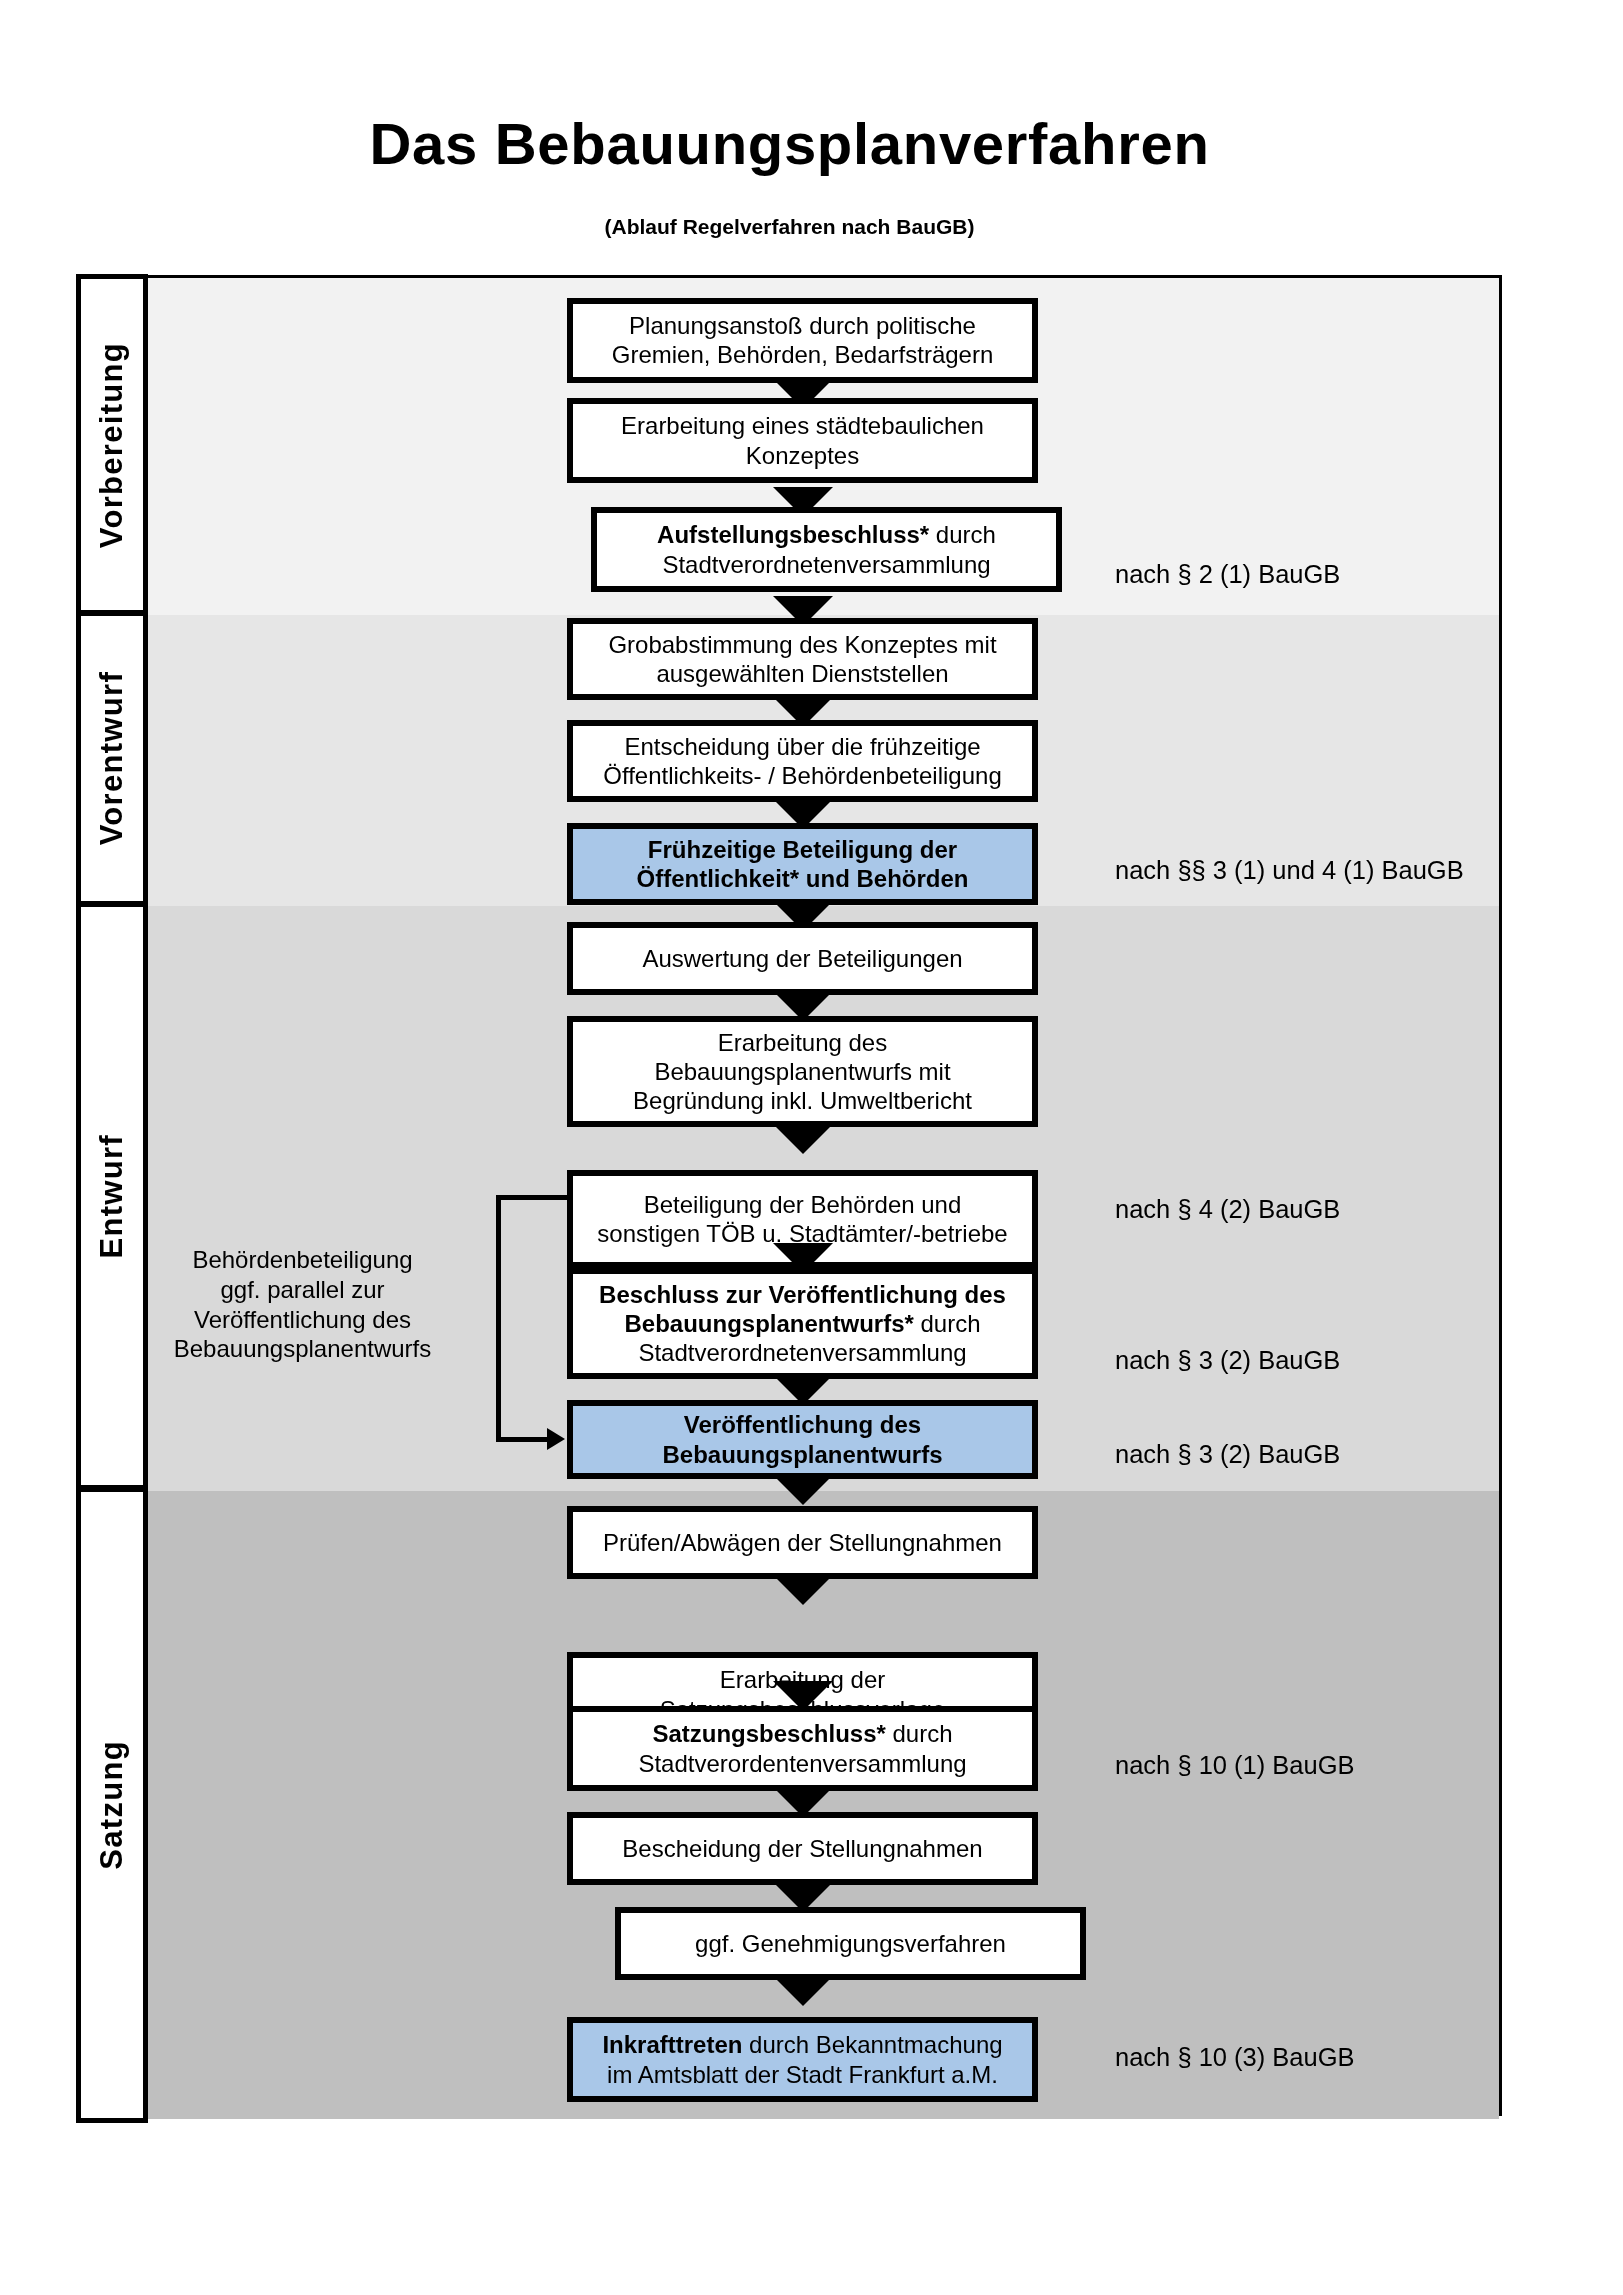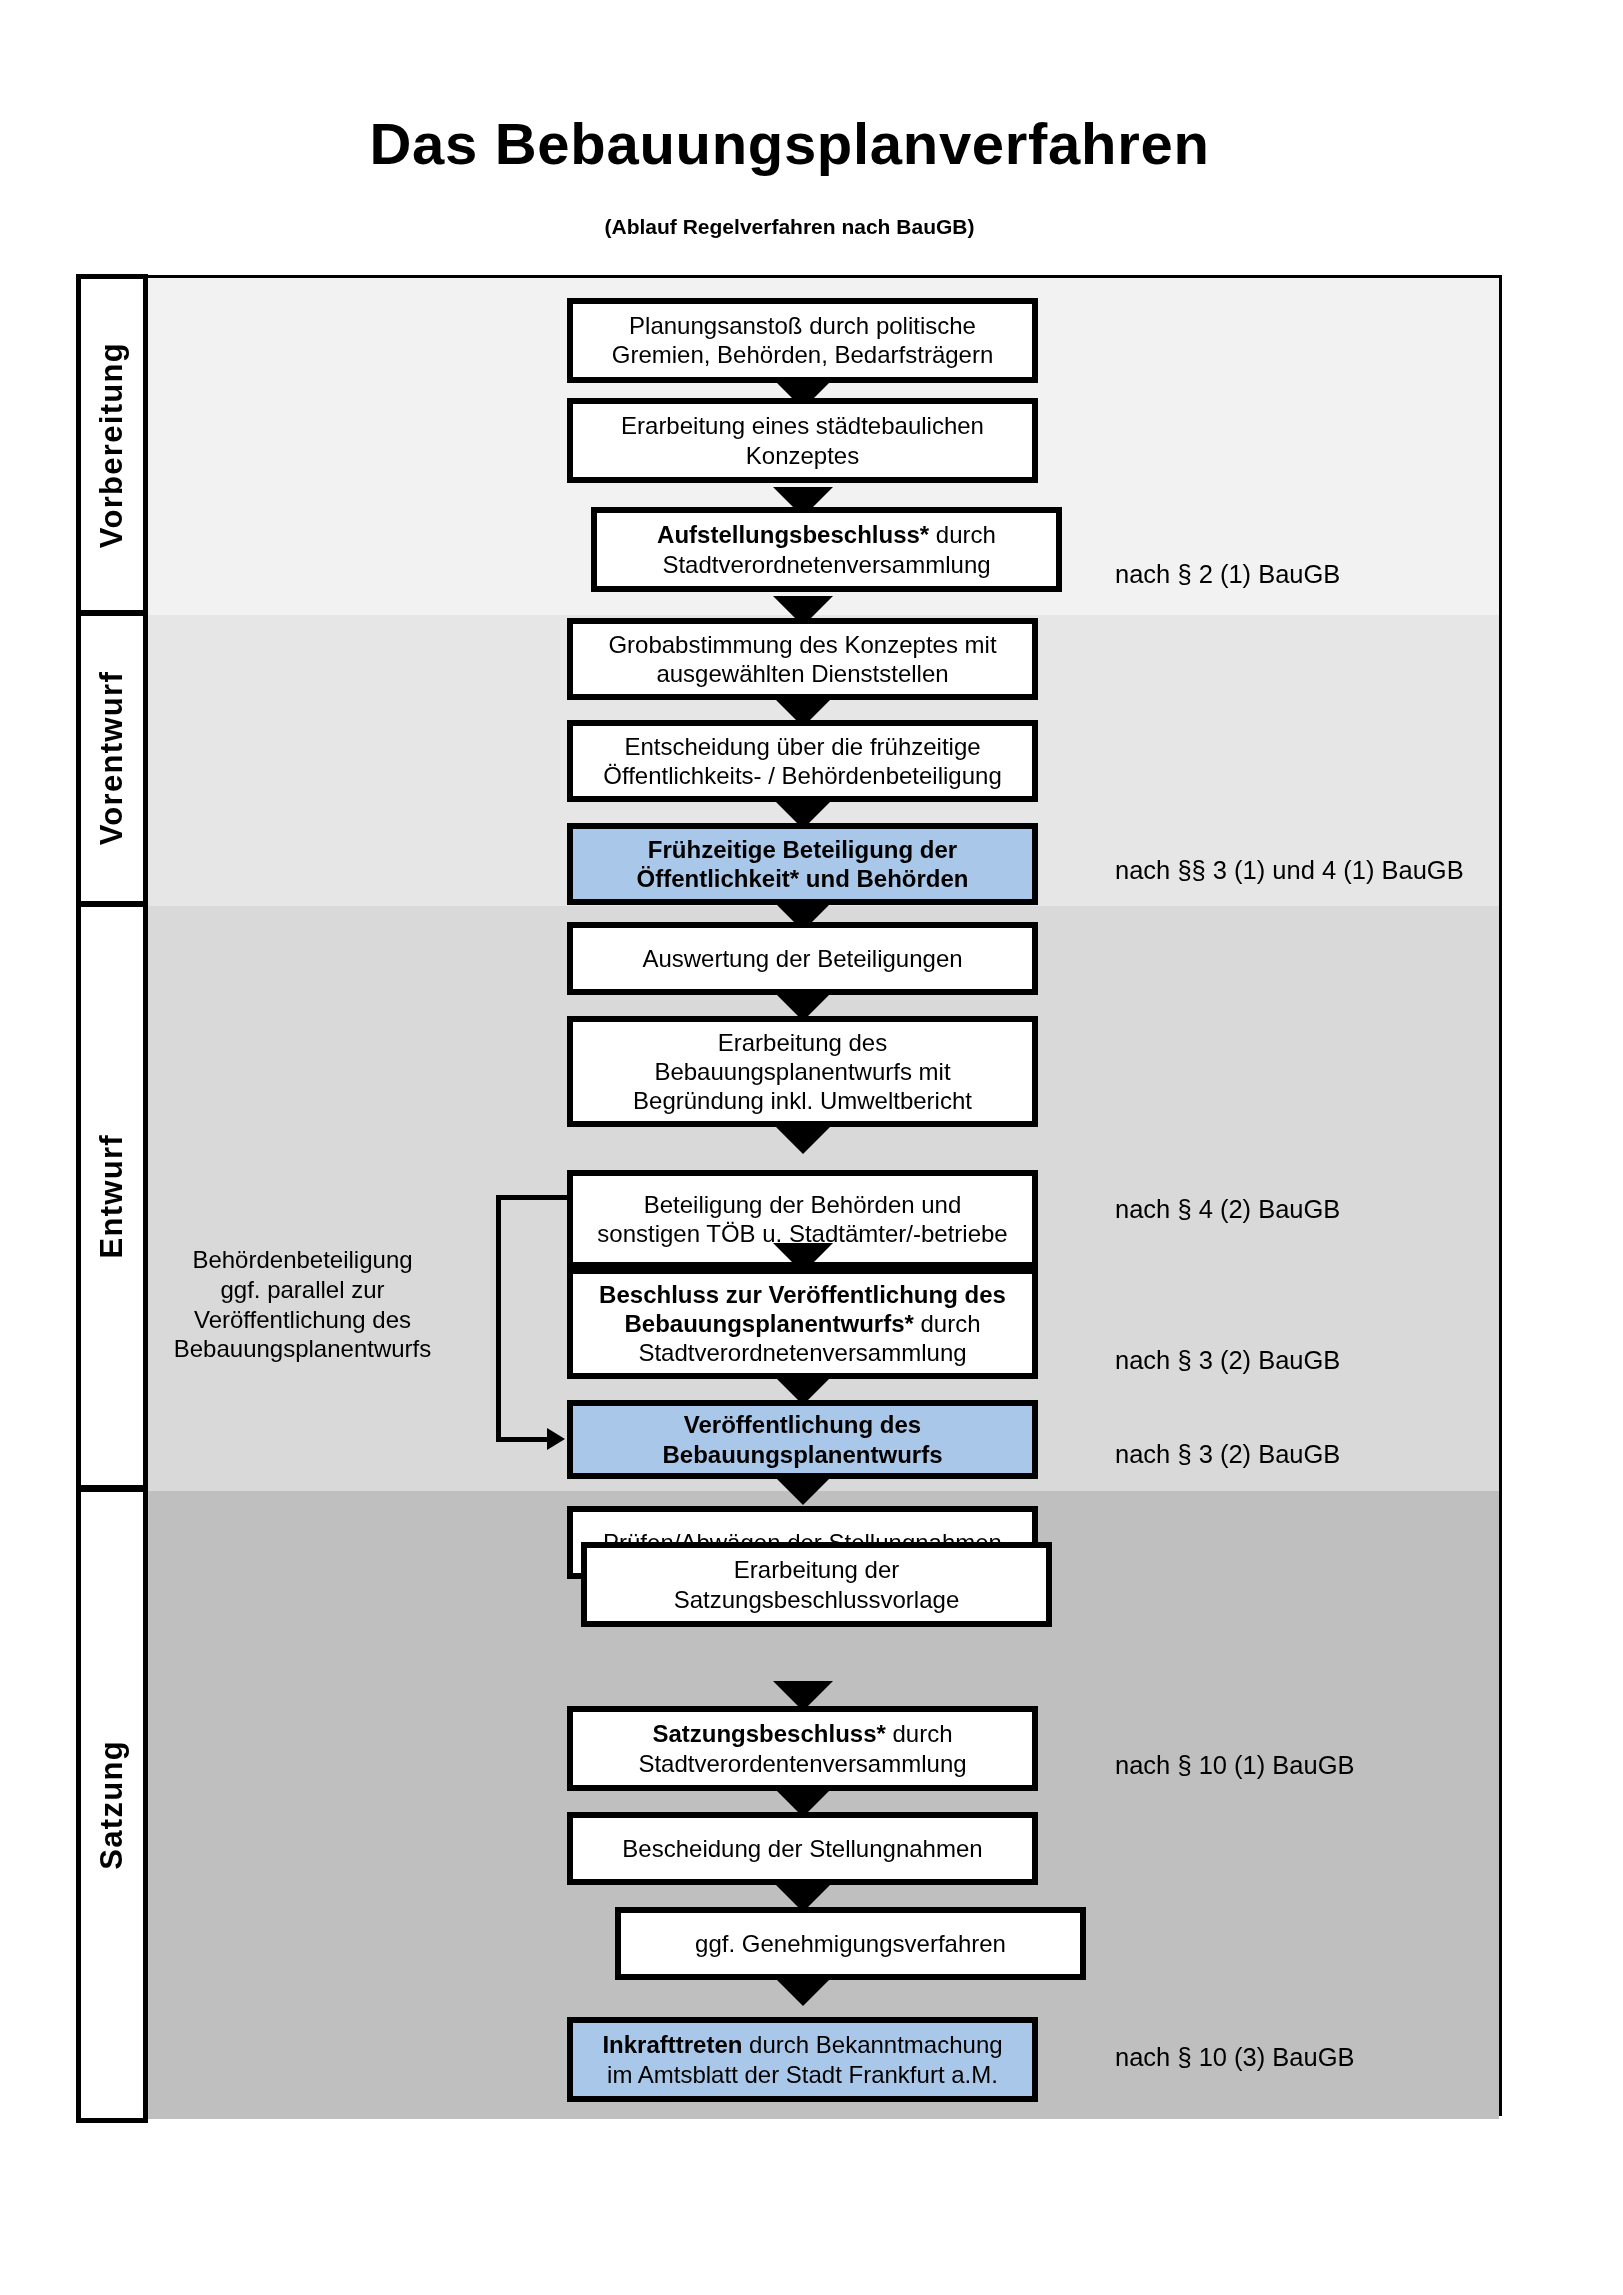--- a/index.html
+++ b/index.html
@@ -145,21 +145,21 @@
       <div class="box" style="top: 1122px; height: 79px; background: rgb(169, 199, 232);">
         <div><span class="bold">Veröffentlichung des</span></div>
         <div><span class="bold">Bebauungsplanentwurfs</span></div>
       </div>
       <div class="arrow-down" style="left: 693px; top: 1197px;"></div>
       <div class="annotation" style="top: 1162px;">nach § 3 (2) BauGB</div>
       <div class="box" style="top: 1228px; height: 73px;">
         <div><span>Prüfen/Abwägen der Stellungnahmen</span></div>
       </div>
       <div class="arrow-down" style="left: 693px; top: 1297px;"></div>
-      <div class="box" style="top: 1264px; height: 85px; margin-left: 14px;">
+      <div class="box" style="top: 1374px; height: 85px;">
         <div><span>Erarbeitung der</span></div>
         <div><span>Satzungsbeschlussvorlage</span></div>
       </div>
       <div class="arrow-down" style="left: 693px; top: 1403px;"></div>
       <div class="box" style="top: 1428px; height: 85px;">
         <div><span class="bold">Satzungsbeschluss*</span><span> durch</span></div>
         <div><span>Stadtverordentenversammlung</span></div>
       </div>
       <div class="arrow-down" style="left: 693px; top: 1509px;"></div>
       <div class="annotation" style="top: 1473px;">nach § 10 (1) BauGB</div>

